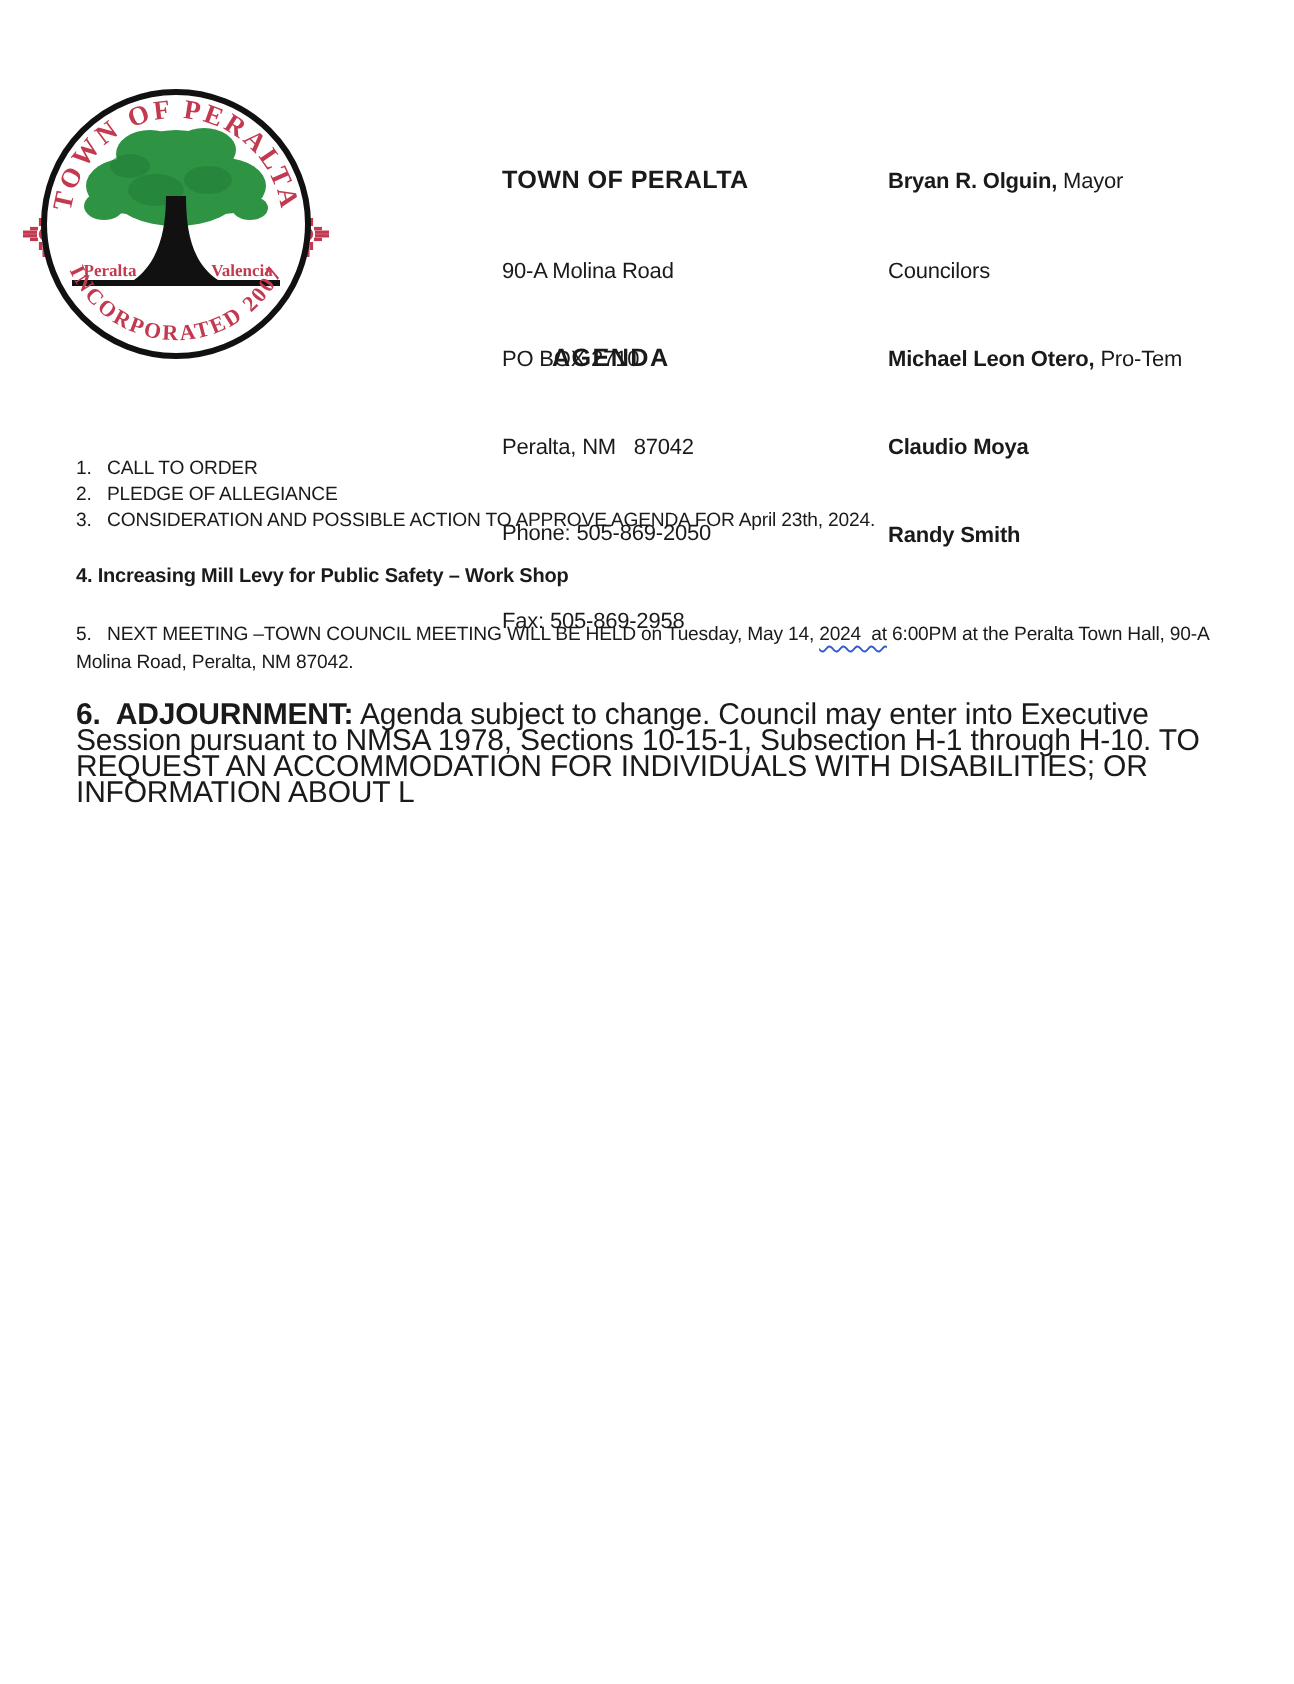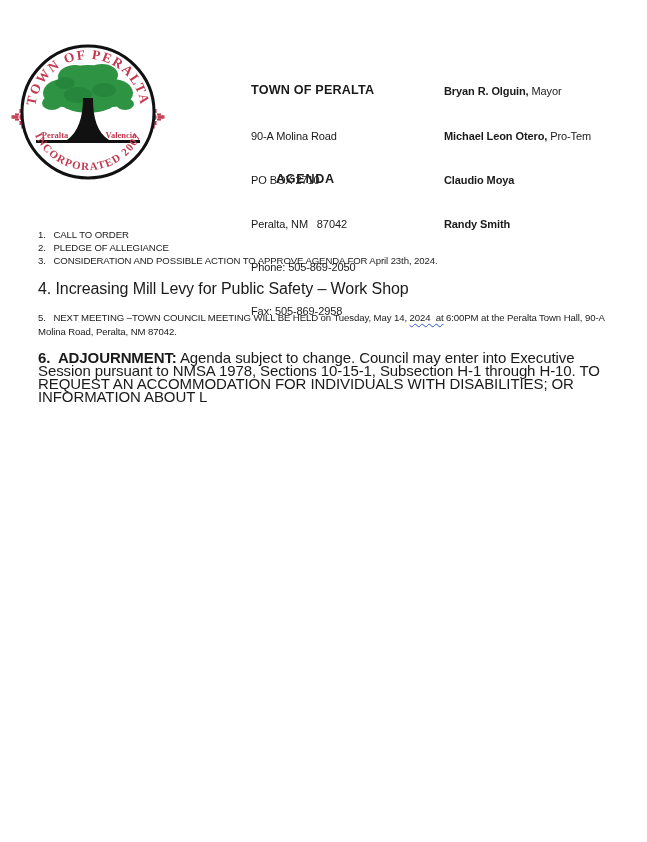--- a/index.html
+++ b/index.html
@@ -78,22 +78,22 @@
     white-space: pre-wrap;
     letter-spacing: -0.1px;
   }
   .item-caps {
     font-size: 9.6px;
     font-weight: 400;
     line-height: 13px;
   }
   .item-4 {
     margin-top: 15px !important;
-    font-size: 16px;
-    font-weight: 400;
+    font-size: 10px;
+    font-weight: 700;
     line-height: 13px;
   }
   .item-5 {
     margin-top: 16px !important;
     font-size: 9.6px;
     font-weight: 400;
     line-height: 13.5px;
   }
   .item-6 {
     margin-top: 13px !important;
@@ -177,20 +177,21 @@
     <p class="org-name">TOWN OF PERALTA</p>
     <p class="addr-line">90-A Molina Road</p>
     <p class="addr-line">PO BOX 2710</p>
     <p class="addr-line">Peralta, NM   87042</p>
     <p class="addr-line">Phone: 505-869-2050</p>
     <p class="addr-line">Fax: 505-869-2958</p>
   </div>
 
   <div class="officials-block">
     <p><span class="bold">Bryan R. Olguin,</span><span> Mayor</span></p>
+    <p>Councilors</p>
     <p><span class="bold">Michael Leon Otero,</span><span> Pro-Tem</span></p>
     <p class="bold">Claudio Moya</p>
     <p class="bold">Randy Smith</p>
   </div>
 
   <h2 class="agenda-title">AGENDA</h2>
 
   <div class="items">
     <p class="item-caps">1.   CALL TO ORDER</p>
     <p class="item-caps">2.   PLEDGE OF ALLEGIANCE</p>

